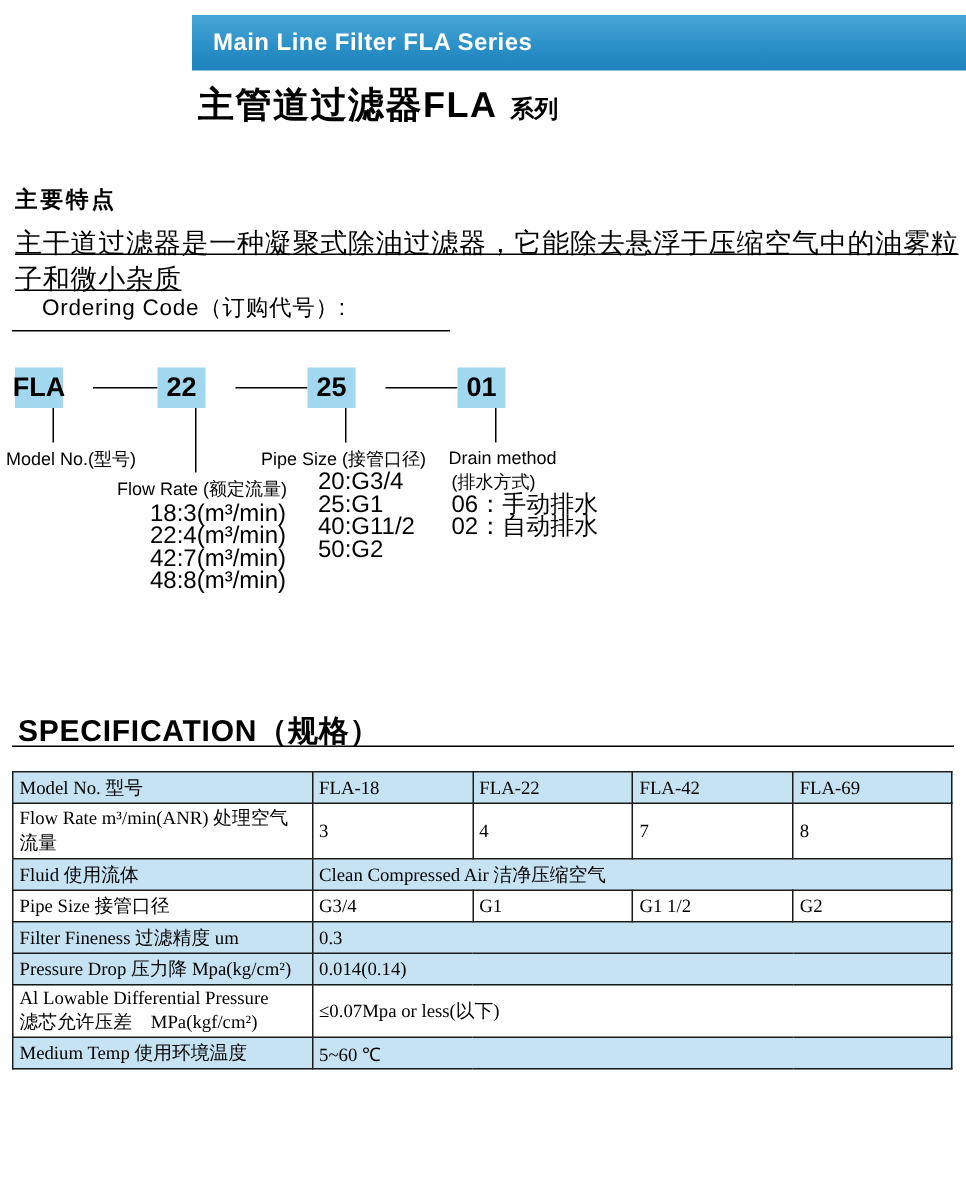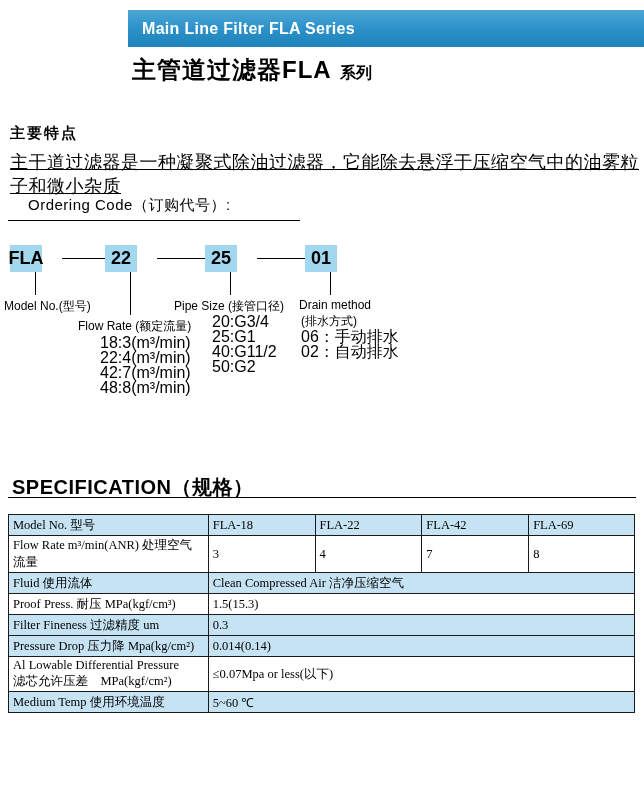--- a/index.html
+++ b/index.html
@@ -144,22 +144,25 @@
         <td class="value-cell">3</td>
         <td class="value-cell">4</td>
         <td class="value-cell">7</td>
         <td class="value-cell">8</td>
       </tr>
       <tr class="shaded">
         <td class="label-cell">Fluid 使用流体</td>
         <td colspan="4" class="value-cell">Clean Compressed Air 洁净压缩空气</td>
       </tr>
       <tr>
-        <td class="label-cell">Proof Press. 耐压 MPa(kgf/cm³)</td>
-        <td colspan="4" class="value-cell">1.5(15.3)</td>
+        <td class="label-cell">Pipe Size 接管口径</td>
+        <td class="value-cell">G3/4</td>
+        <td class="value-cell">G1</td>
+        <td class="value-cell">G1 1/2</td>
+        <td class="value-cell">G2</td>
       </tr>
       <tr class="shaded">
         <td class="label-cell">Filter Fineness 过滤精度 um</td>
         <td colspan="4" class="value-cell">0.3</td>
       </tr>
       <tr class="shaded">
         <td class="label-cell">Pressure Drop 压力降 Mpa(kg/cm²)</td>
         <td colspan="4" class="value-cell">0.014(0.14)</td>
       </tr>
       <tr>

